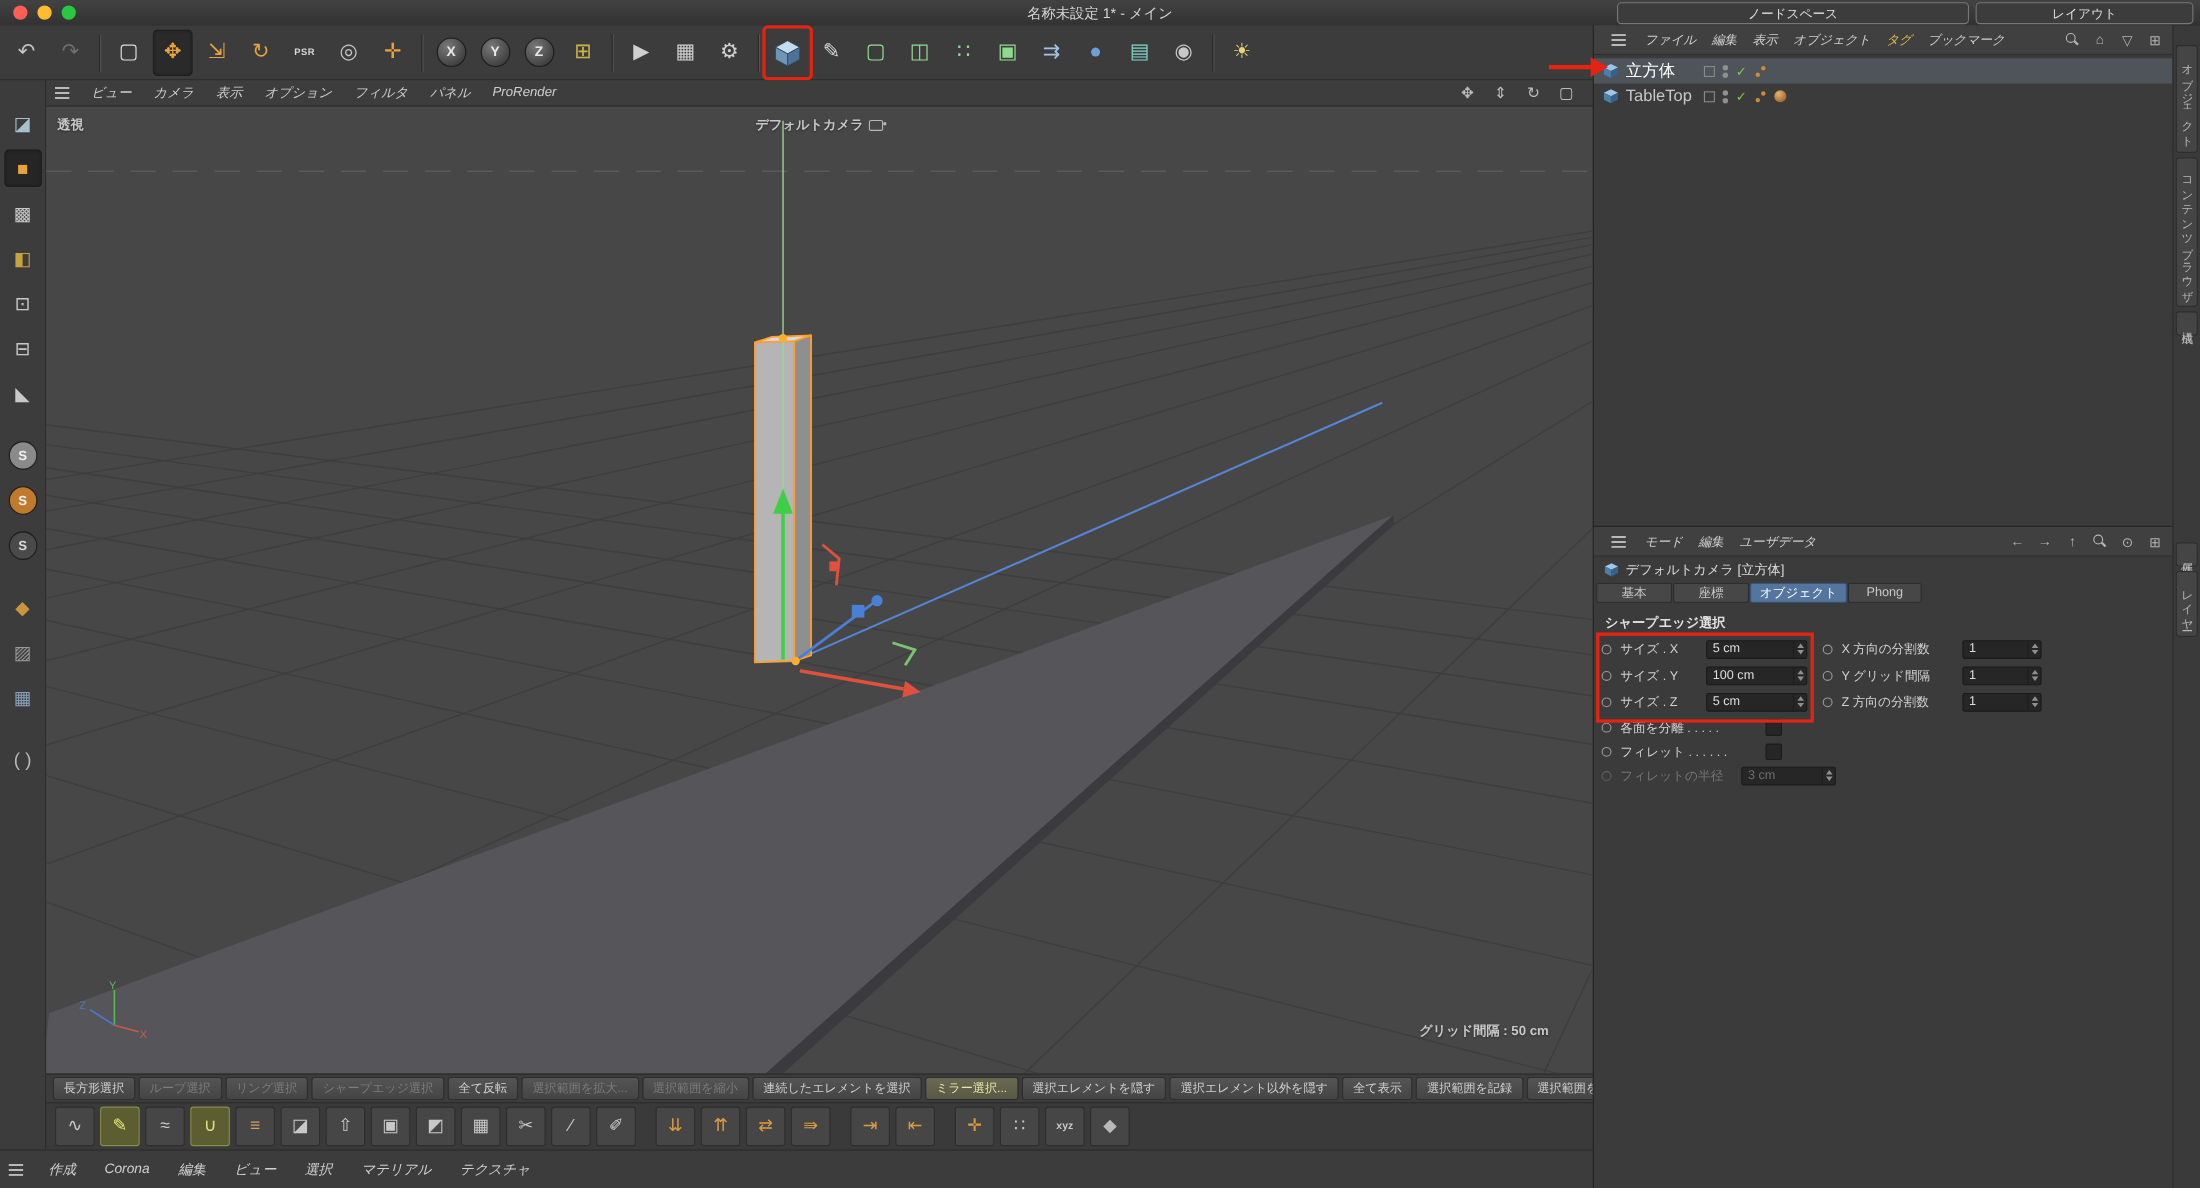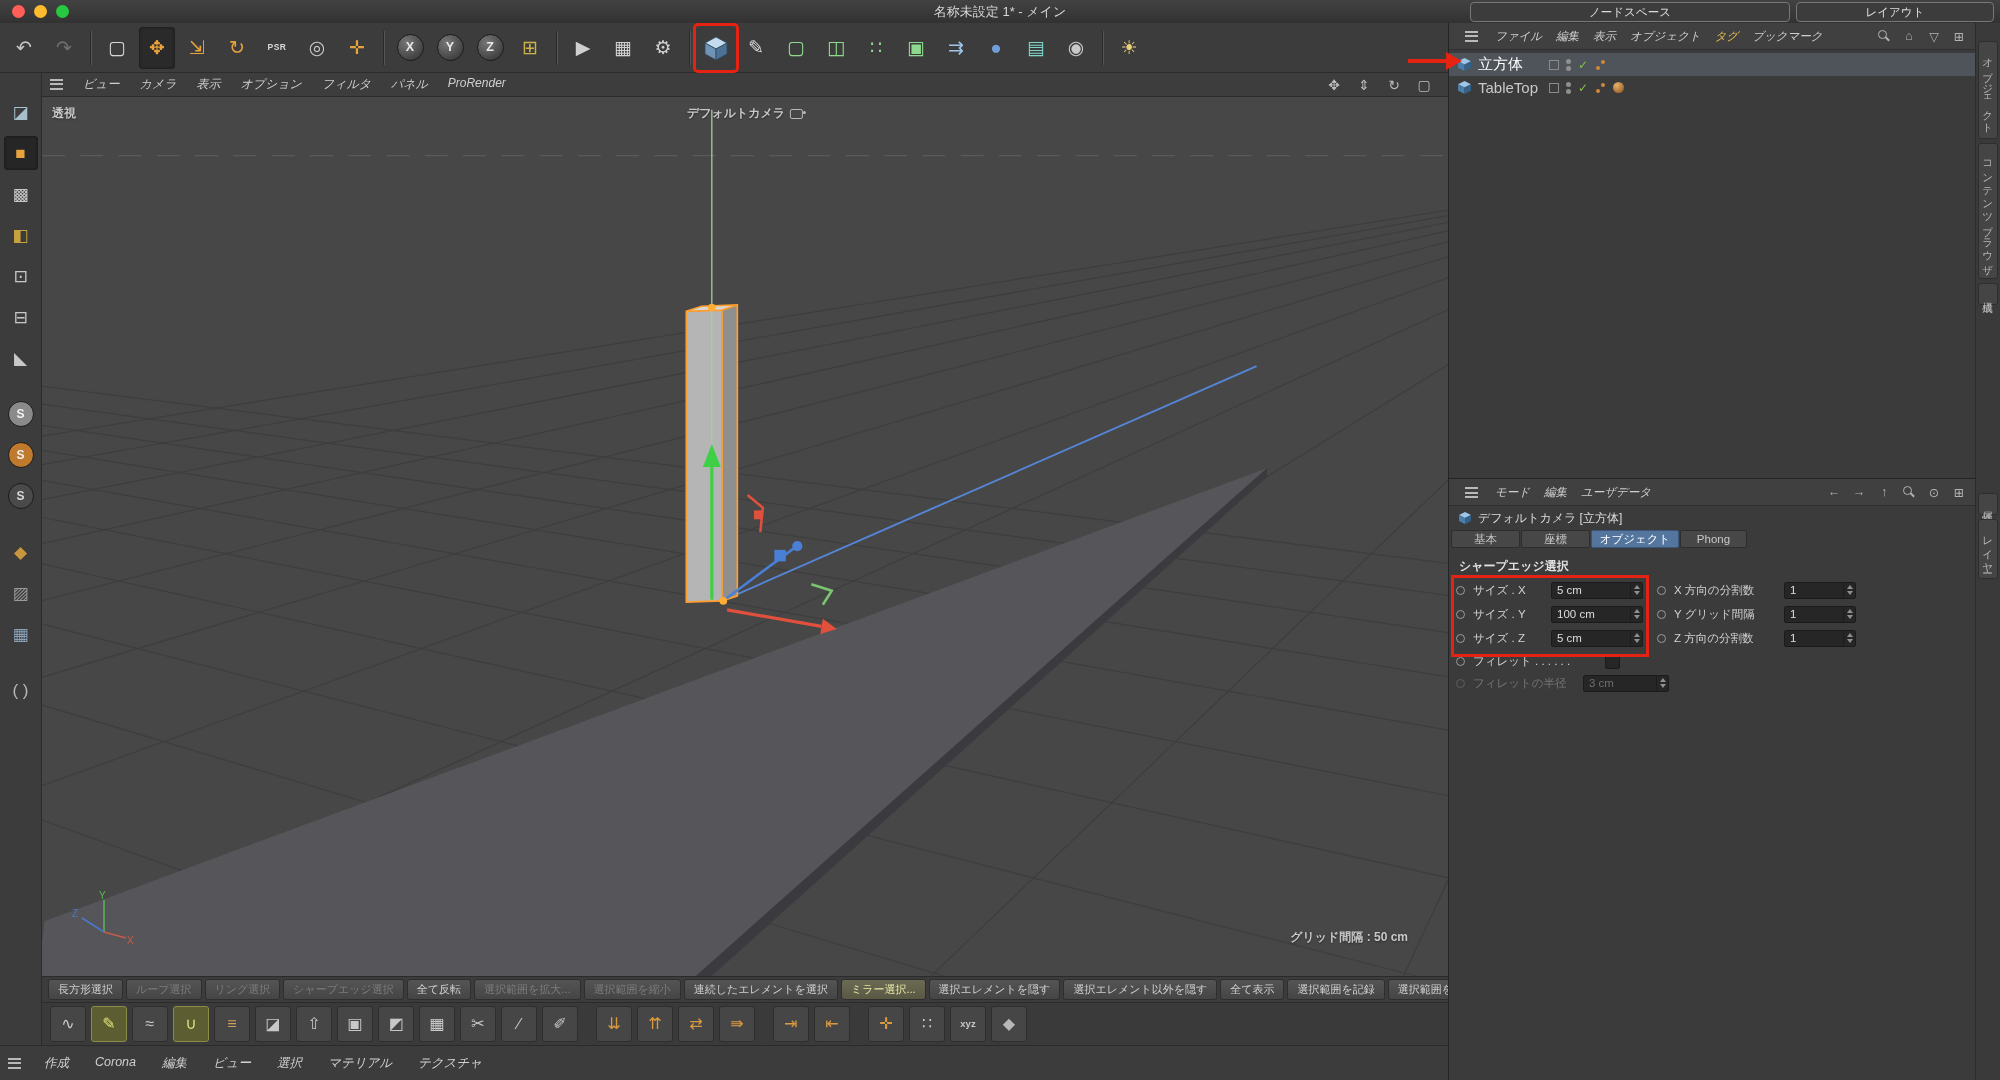--- a/index.html
+++ b/index.html
@@ -847,20 +847,25 @@
           <span class="steppers">
             <i class="up"></i>
             <i class="dn"></i>
           </span>
         </span>
       </div>
     </div>
 
   <div class="am-checks">
 
+      <div class="p-row">
+        <span class="kdot"></span>
+        <span class="plabel wide">各面を分離 . . . . .</span>
+        <span class="checkbox"></span>
+      </div>
 
       <div class="p-row">
         <span class="kdot"></span>
         <span class="plabel wide">フィレット . . . . . .</span>
         <span class="checkbox"></span>
       </div>
     </div>
 
   <div class="am-fillets">
 

